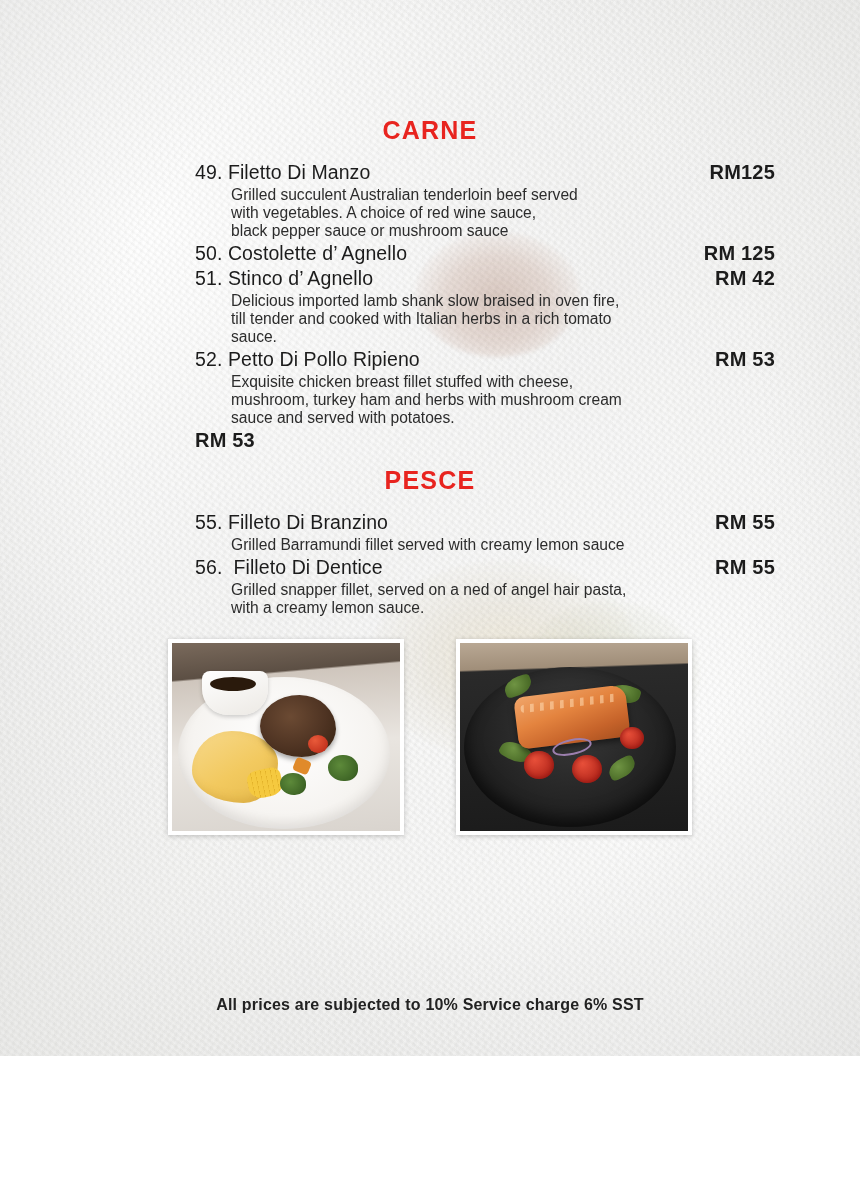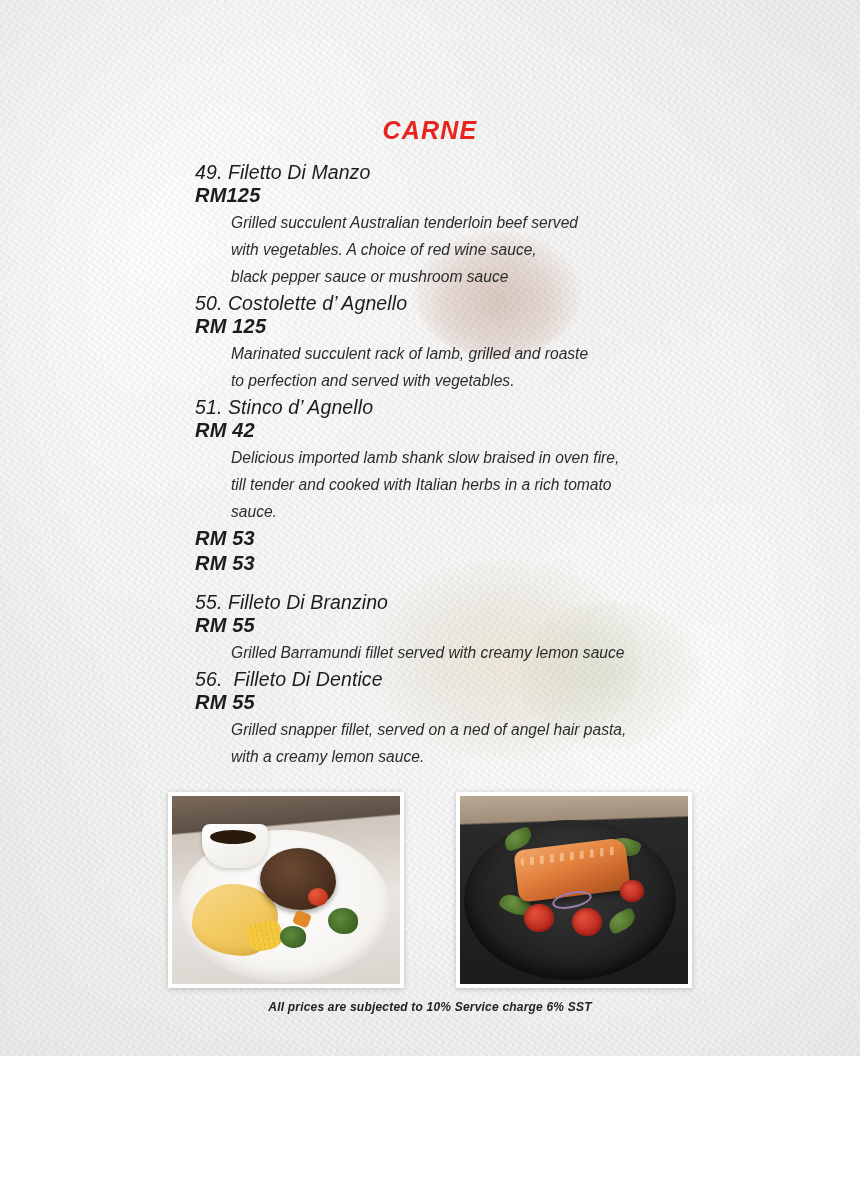--- a/index.html
+++ b/index.html
@@ -16,21 +16,20 @@
 
   .page {
     position: relative;
     width: 860px;
     height: 1056px;
     background:
       radial-gradient(circle at 18% 22%, rgba(255,255,255,0.95) 0%, rgba(242,242,242,0.5) 40%, rgba(236,236,236,0) 70%),
       radial-gradient(circle at 78% 68%, rgba(255,255,255,0.9) 0%, rgba(240,240,240,0.4) 45%, rgba(234,234,234,0) 75%),
       linear-gradient(135deg, #f3f3f1 0%, #eeeeec 30%, #f4f4f2 55%, #ebebe9 80%, #f2f2f0 100%);
     box-sizing: border-box;
-    font-style: italic;
   }
 
   
   .texture {
     position: absolute;
     inset: 0;
     pointer-events: none;
     opacity: 0.55;
     background-image:
       repeating-linear-gradient(37deg, rgba(255,255,255,0.55) 0px, rgba(255,255,255,0) 2px, rgba(205,205,203,0.30) 3px, rgba(255,255,255,0) 5px),
@@ -101,40 +100,39 @@
     position: relative;
     padding: 0 85px 0 195px;
     margin-top: 2px;
   }
   .menu-item:first-child { margin-top: 16px; }
 
   .item-headline {
     display: flex;
     align-items: baseline;
     justify-content: space-between;
-    flex-direction: column;
   }
   .item-name {
     font-size: 19.5px;
     color: #1c1c1c;
     font-weight: normal;
     letter-spacing: 0.1px;
     white-space: pre;
   }
   .item-price {
     font-size: 20px;
     color: #1c1c1c;
     font-weight: bold;
     white-space: nowrap;
     letter-spacing: 0.2px;
   }
   .item-desc {
     margin: 2px 0 0 36px;
     font-size: 15.6px;
-    line-height: 27px;
+    line-height: 18px;
     color: #2c2c2c;
     max-width: 490px;
     white-space: pre-line;
   }
 
   .photos {
     display: flex;
     justify-content: center;
     gap: 52px;
     margin-top: 22px;
@@ -305,21 +303,21 @@
     border-radius: 50%;
     transform: rotate(-12deg);
   }
 
   .footer-note {
     position: absolute;
     left: 0;
     right: 0;
     bottom: 42px;
     text-align: center;
-    font-size: 12px;
+    font-size: 16px;
     font-weight: bold;
     color: #222222;
     letter-spacing: 0.2px;
   }
 </style>
 </head>
 <body>
 
 <div class="page">
   <div class="texture"></div>
@@ -340,44 +338,47 @@
         </div>
         <p class="item-desc">Grilled succulent Australian tenderloin beef served
 with vegetables.  A choice of red wine sauce,
 black pepper sauce or mushroom sauce</p>
       </li>
       <li class="menu-item">
         <div class="item-headline">
           <span class="item-name">50. Costolette d’ Agnello</span>
           <span class="item-price">RM 125</span>
         </div>
-        <p class="item-desc">Marinated succulent rack of lamb, grilled and roaste
-to perfection and served with vegetables.</p>
       </li>
       <li class="menu-item">
         <div class="item-headline">
           <span class="item-name">51. Stinco d’ Agnello</span>
           <span class="item-price">RM 42</span>
         </div>
         <p class="item-desc">Delicious imported lamb shank slow braised in oven fire,
 till tender and cooked with Italian herbs in a rich tomato
 sauce.</p>
       </li>
       <li class="menu-item">
         <div class="item-headline">
+          <span class="item-name">52. Petto Di Pollo Ripieno</span>
           <span class="item-price">RM 53</span>
         </div>
+        <p class="item-desc">Exquisite chicken breast fillet stuffed with cheese,
+mushroom, turkey ham and herbs with mushroom cream
+sauce and served with potatoes.</p>
       </li>
       <li class="menu-item">
         <div class="item-headline">
           <span class="item-price">RM 53</span>
         </div>
       </li>
     </ul>
 
+    <h1 id="pesce-title" class="section-title">PESCE</h1>
 
     <ul class="menu-list">
       <li class="menu-item">
         <div class="item-headline">
           <span class="item-name">55. Filleto Di Branzino</span>
           <span class="item-price">RM 55</span>
         </div>
         <p class="item-desc">Grilled Barramundi fillet served with creamy lemon sauce</p>
       </li>
       <li class="menu-item">

